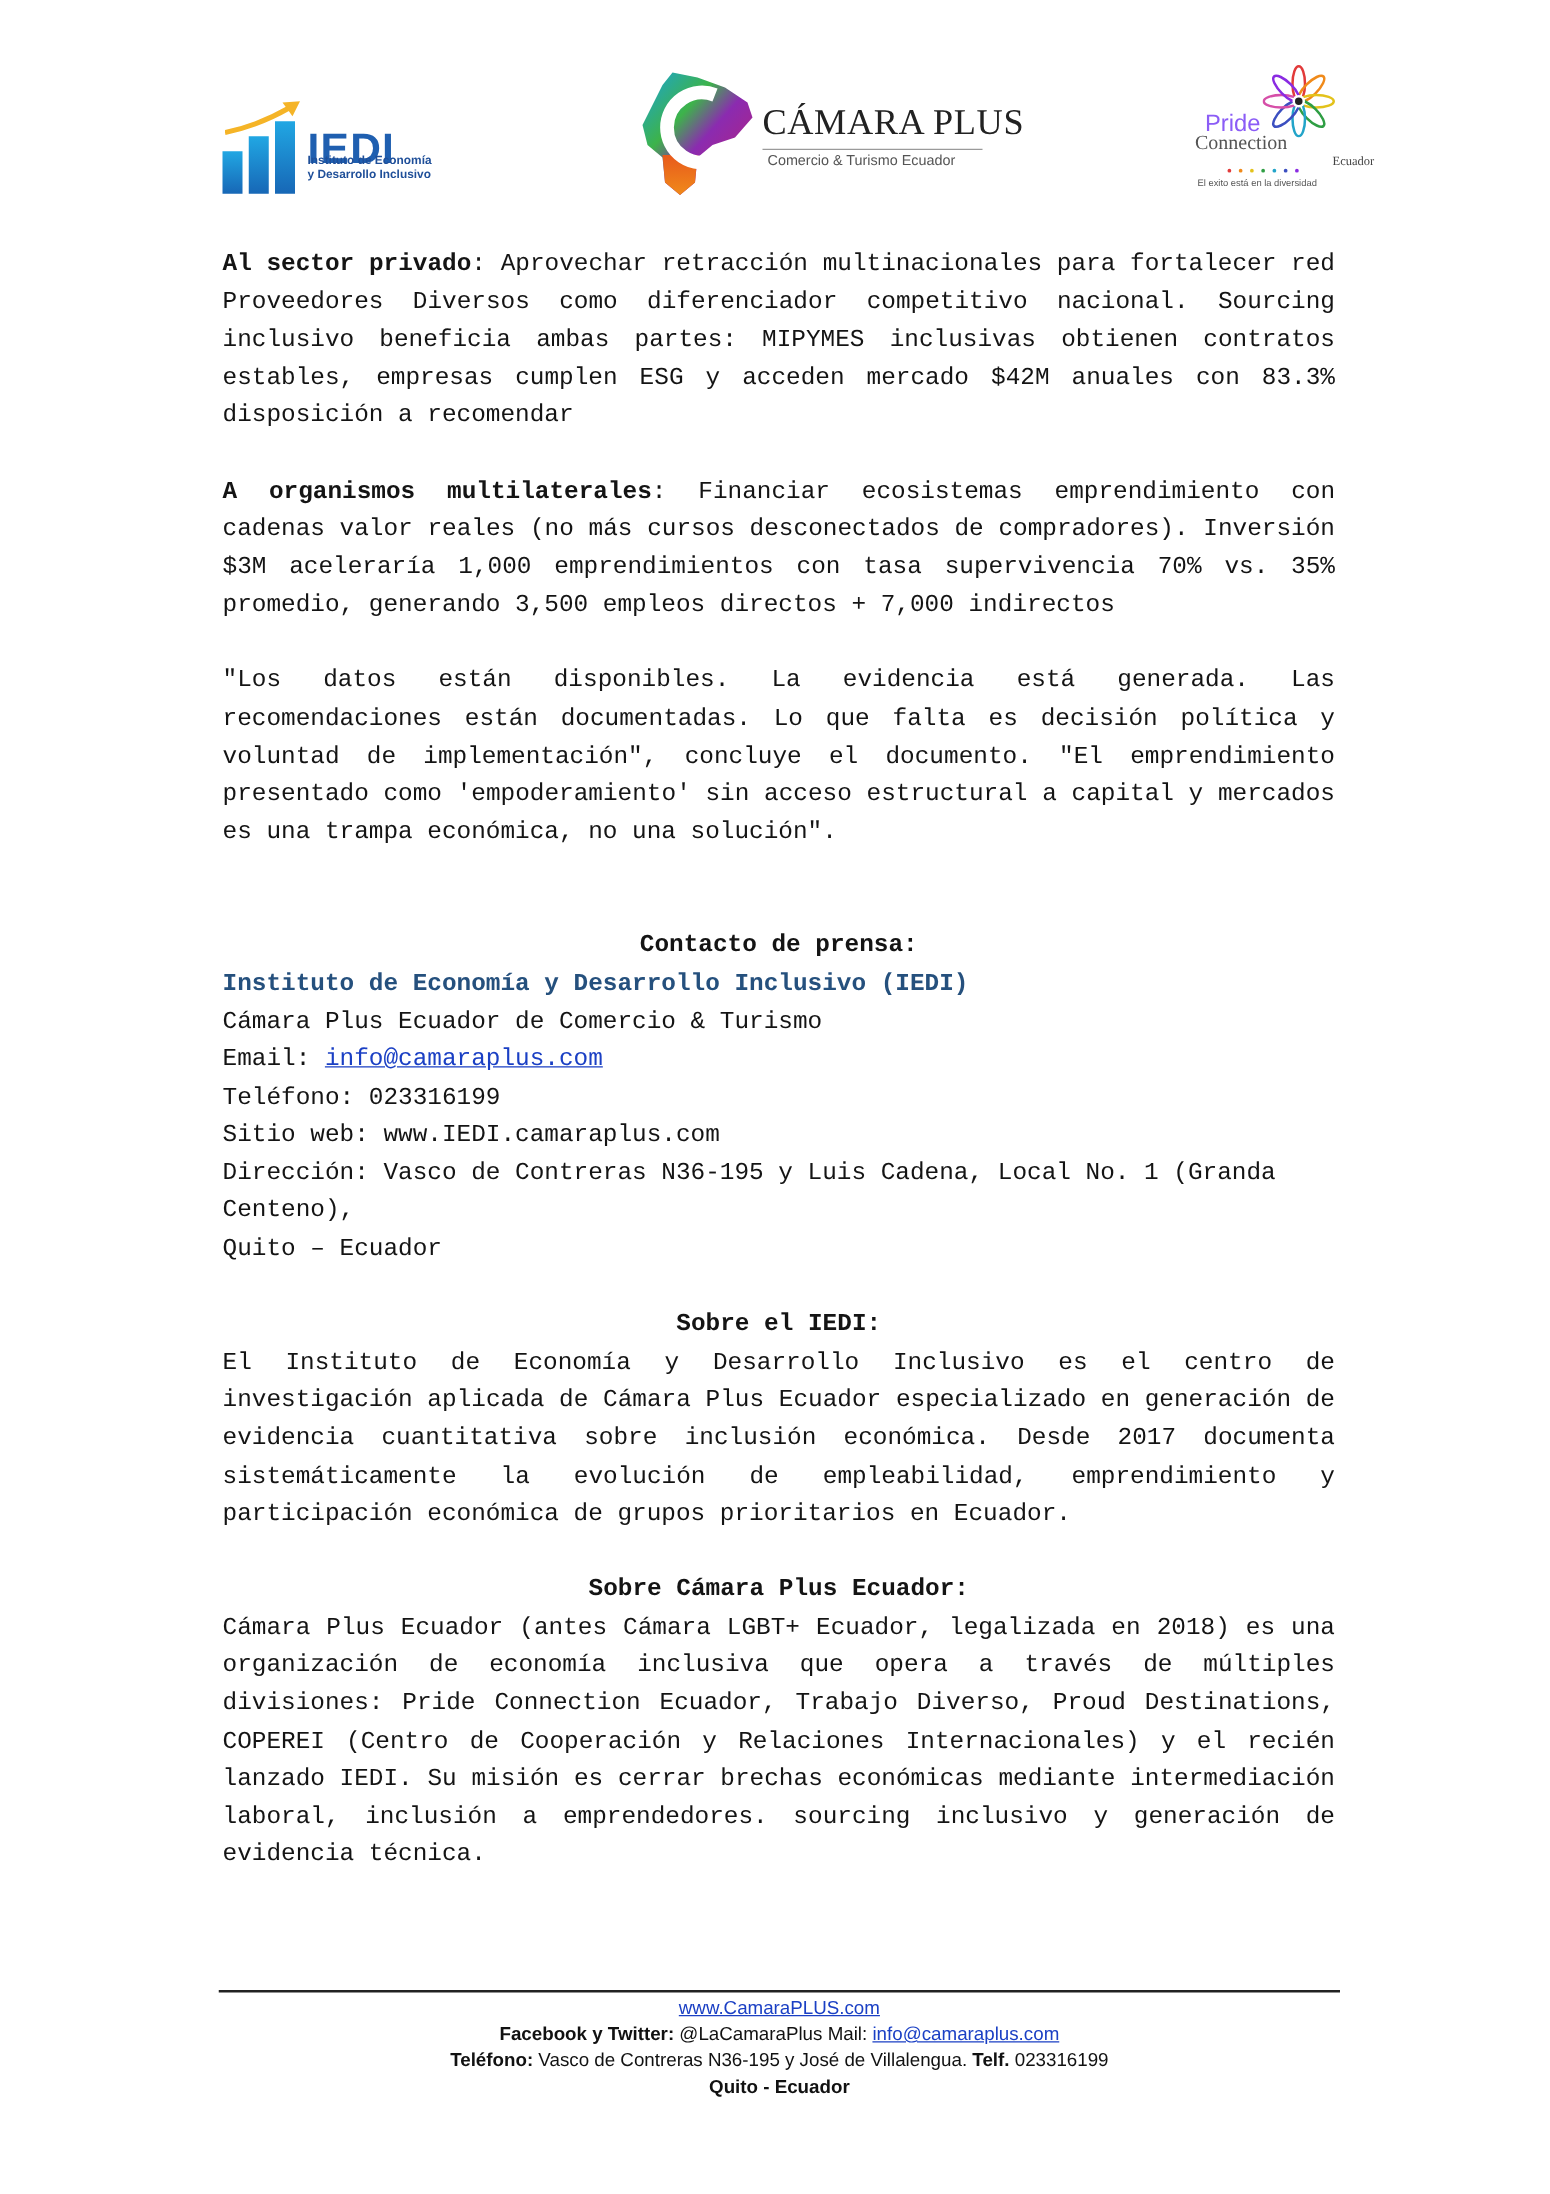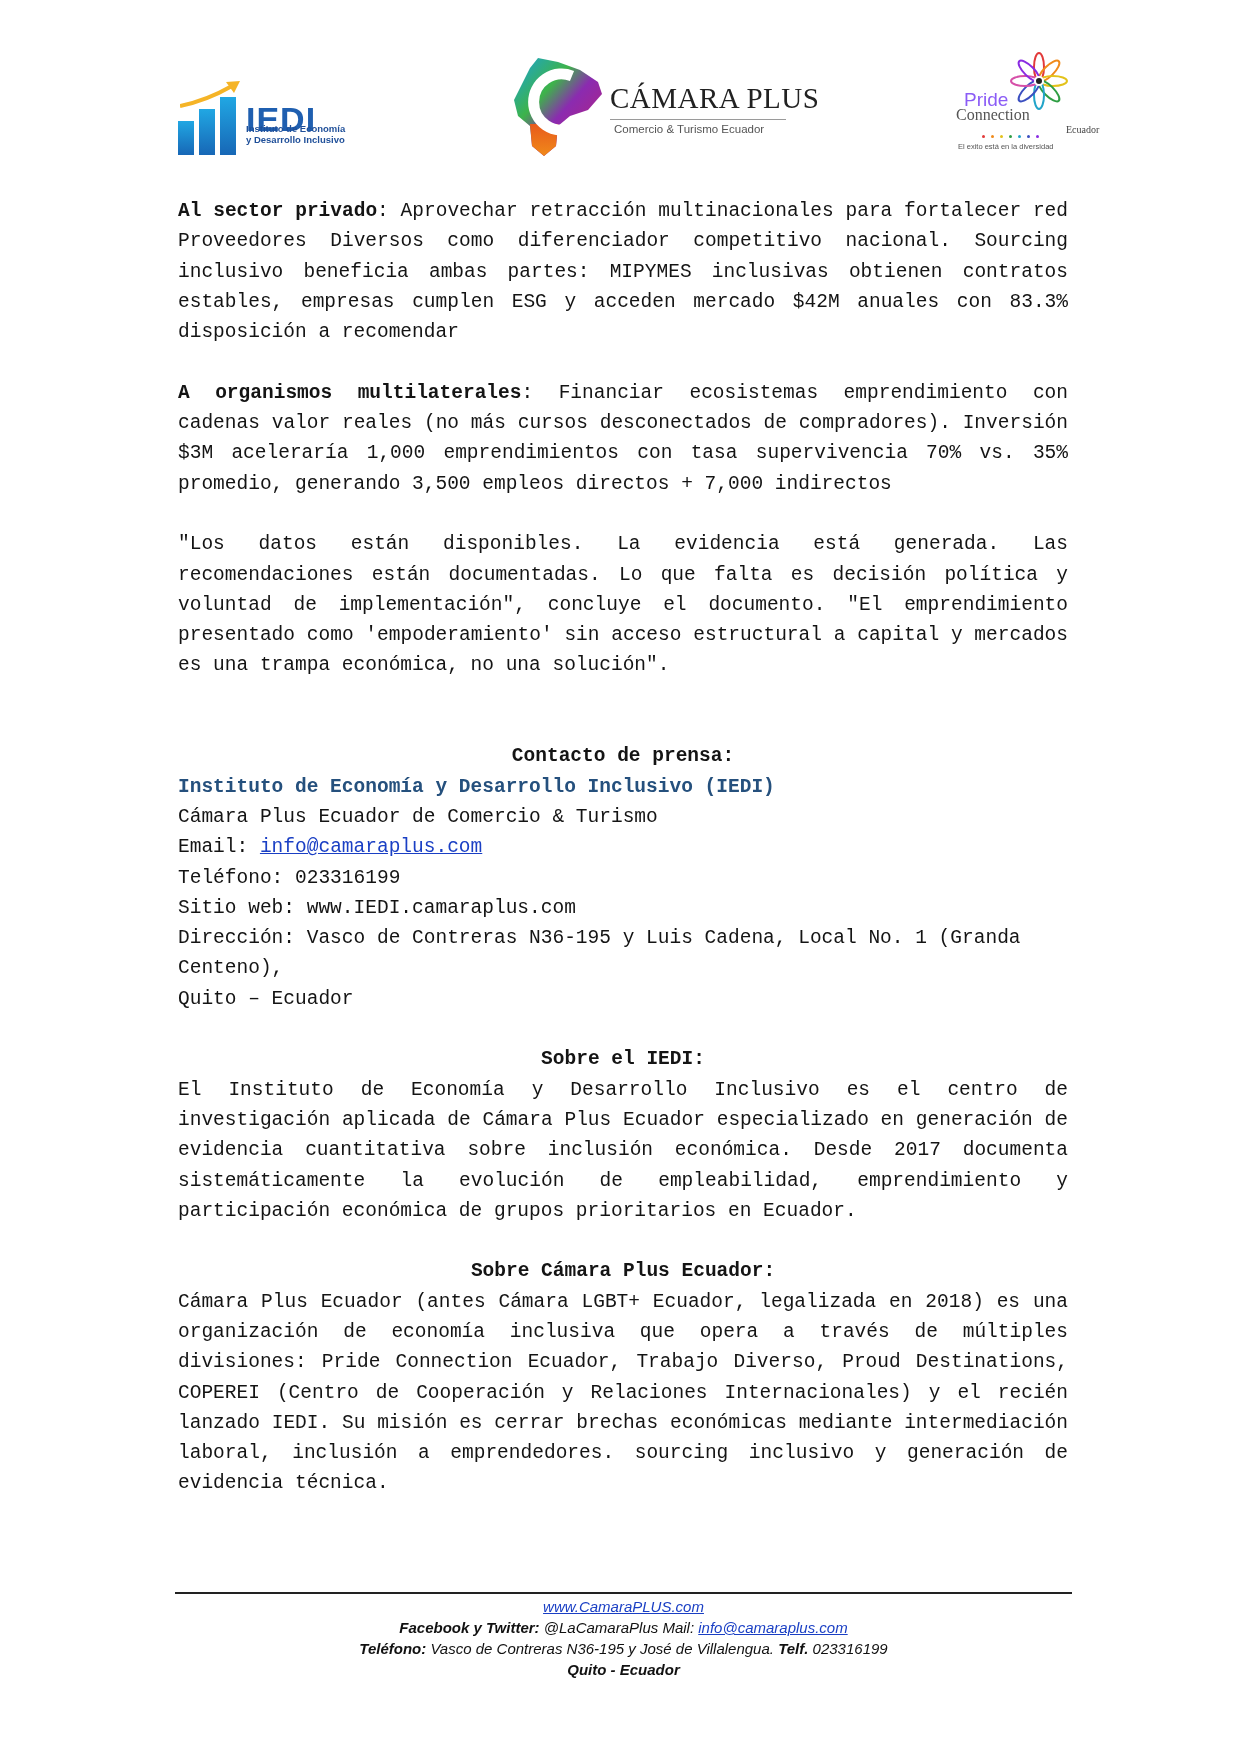--- a/index.html
+++ b/index.html
@@ -45,21 +45,21 @@
   .justify { text-align: justify; text-align-last: left; }
   .gap { height: 30.3px; }
   .b { font-weight: bold; text-align: center; }
   a.link { color: #1a3fc4; text-decoration: underline; }
   .iedi-heading { color: #25507d; font-weight: bold; }
 
   
   .footer-rule { position: absolute; left: 175px; top: 1592px; width: 897px; height: 2px; background: #222; }
   .footer { position: absolute; left: 175px; top: 1596px; width: 897px; text-align: center;
             font-family: "Liberation Sans", sans-serif; font-size: 15px; line-height: 21px; color: #111; }
-  .footer .fl { white-space: nowrap; font-style: italic; }
+  .footer .fl { white-space: nowrap; }
   .footer a.link { color: #1a3fc4; }
 </style>
 </head>
 <body>
 
 <div class="page">
 
   <div class="logo-iedi">
     <div class="bars">
       <div class="bar" style="left:0;height:34px;"></div>

